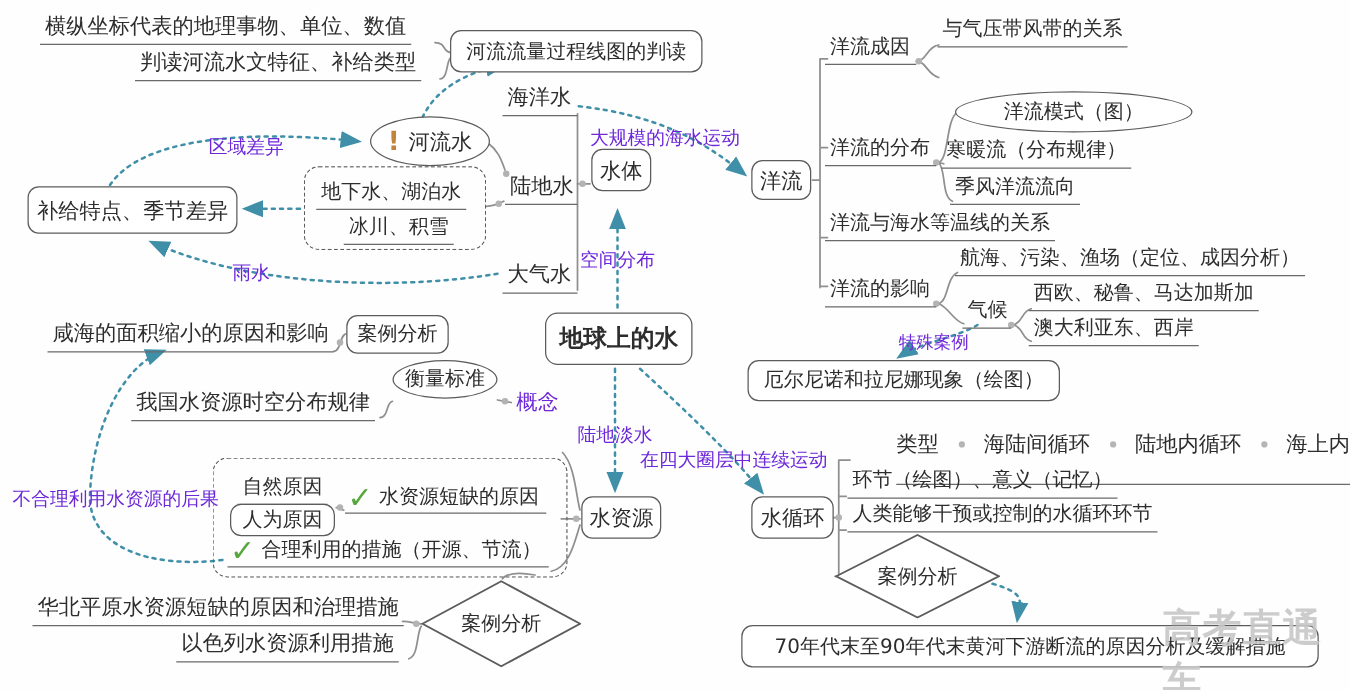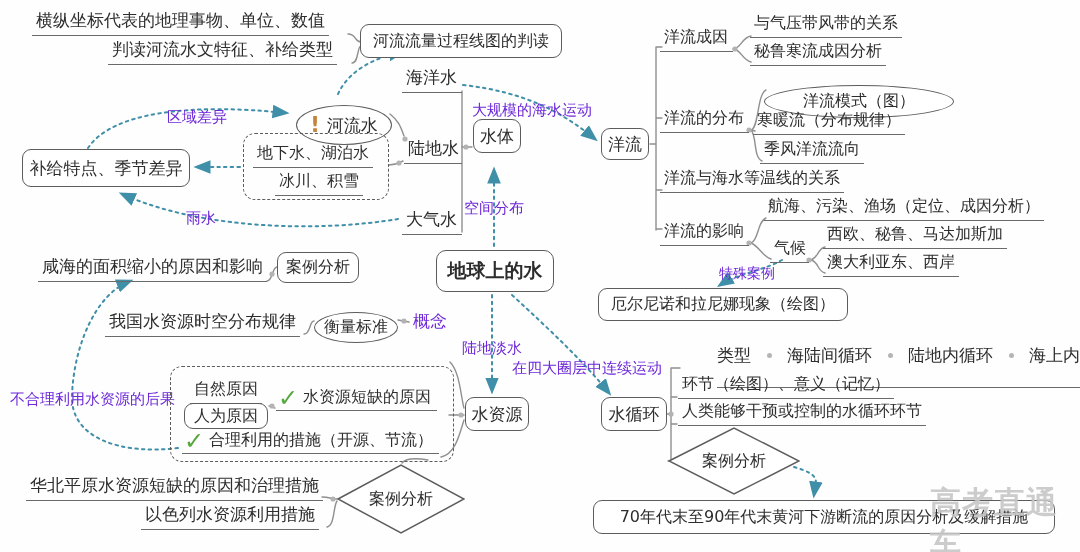--- a/index.html
+++ b/index.html
@@ -2,21 +2,21 @@
 <html><head>
 <meta charset="utf-8">
 <style>
   * { margin:0; padding:0; box-sizing:border-box; }
   body { font-family:"DejaVu Sans","Liberation Sans",sans-serif; background:#ffffff; }
   #canvas { position:relative; width:1080px; height:552px; background:#fefefe; overflow:hidden; color:#2d2d2d; }
   svg.layer { position:absolute; left:0; top:0; z-index:0; }
   .lbl { position:absolute; white-space:nowrap; font-size:15px; color:#6d28d9; z-index:1; }
   .u { position:absolute; white-space:nowrap; font-size:16px; border-bottom:1.6px solid #6a6a6a; padding:0 4px 3px 4px; color:#2d2d2d; z-index:1; }
   .bx { position:absolute; display:flex; align-items:center; justify-content:center; border:1.6px solid #5c5c5c; border-radius:9px; background:#fff; font-size:16px; white-space:nowrap; padding:0 6px; z-index:1; }
-  .el { position:absolute; display:flex; align-items:center; justify-content:center; border:1.6px solid #5c5c5c; border-radius:50%; background:#fff; font-size:16px; white-space:nowrap; z-index:1;margin-top:12px; }
+  .el { position:absolute; display:flex; align-items:center; justify-content:center; border:1.6px solid #5c5c5c; border-radius:50%; background:#fff; font-size:16px; white-space:nowrap; z-index:1; }
   .dashed { position:absolute; border:1.5px dashed #5c5c5c; border-radius:12px; z-index:1; }
   .f17 { font-size:17px; }
   .f14 { font-size:14px; }
   .central { font-size:19px; font-weight:bold; border-radius:10px; border-width:1.8px; }
   .chk-item { position:absolute; display:flex; align-items:flex-end; gap:5px; border-bottom:1.6px solid #6a6a6a; padding:0 6px 2px 2px; white-space:nowrap; font-size:16px; z-index:1; }
   .chk { color:#56a73d; font-weight:bold; font-size:24px; line-height:20px; }
   .excl { color:#c2833c; font-weight:bold; font-size:21px; margin-right:7px; }
   .diamond { position:absolute; z-index:1; }
   .diamond svg { position:absolute; left:0; top:0; width:100%; height:100%; }
   .dlabel { position:absolute; inset:0; display:flex; align-items:center; justify-content:center; font-size:16px; }
@@ -113,21 +113,20 @@
   <div class="lbl" style="left:462px;top:339px">陆地淡水</div>
   <div class="lbl" style="left:512px;top:359px">在四大圈层中连续运动</div>
   <div class="lbl f14" style="left:719px;top:265px">特殊案例</div>
   <div class="lbl" style="left:10px;top:390px">不合理利用水资源的后果</div>
 
   <div class="bx central" style="left:436px;top:250px;width:118px;height:42px">地球上的水</div>
 
   <div class="bx f17" style="left:601px;top:128px;width:48px;height:32px">洋流</div>
   <div class="u" style="left:660px;top:27px;width:73px">洋流成因</div>
   <div class="u" style="left:750px;top:13px">与气压带风带的关系</div>
-  <div class="u" style="left:750px;top:41px">秘鲁寒流成因分析</div>
   <div class="u" style="left:660px;top:108px;width:89px">洋流的分布</div>
   <div class="el" style="left:764px;top:73px;width:190px;height:33px">洋流模式（图）</div>
   <div class="u" style="left:753px;top:110px">寒暖流（分布规律）</div>
   <div class="u" style="left:760px;top:139px">季风洋流流向</div>
   <div class="u" style="left:660px;top:168px">洋流与海水等温线的关系</div>
   <div class="u" style="left:660px;top:221px;width:89px">洋流的影响</div>
   <div class="u" style="left:764px;top:196px">航海、污染、渔场（定位、成因分析）</div>
   <div class="u" style="left:770px;top:238px;width:39px">气候</div>
   <div class="u" style="left:823px;top:224px">西欧、秘鲁、马达加斯加</div>
   <div class="u" style="left:823px;top:252px">澳大利亚东、西岸</div>
@@ -150,21 +149,21 @@
         <polygon points="1,34 66,1 131,34 66,67" fill="#ffffff" stroke="#5c5c5c" stroke-width="1.5"></polygon>
       </svg>
     <div class="dlabel">案例分析</div>
   </div>
   <div class="bx" style="left:593px;top:500px;width:462px;height:34px">70年代末至90年代末黄河下游断流的原因分析及缓解措施</div>
 
   <div class="bx f17" style="left:465px;top:397px;width:64px;height:34px">水资源</div>
   <div class="u f17" style="left:38px;top:255px">咸海的面积缩小的原因和影响</div>
   <div class="bx" style="left:277px;top:252px;width:82px;height:31px">案例分析</div>
   <div class="u f17" style="left:105px;top:310px">我国水资源时空分布规律</div>
-  <div class="el" style="left:314px;top:300px;width:84px;height:31px">衡量标准</div>
+  <div class="el" style="left:314px;top:288px;width:84px;height:31px">衡量标准</div>
   <div class="lbl f17" style="left:413px;top:310px">概念</div>
   <div class="dashed" style="left:170px;top:366px;width:284px;height:96px"></div>
   <div class="u" style="left:190px;top:379px">自然原因</div>
   <div class="bx" style="left:184px;top:403px;width:84px;height:26px">人为原因</div>
   <div class="chk-item" style="left:276px;top:387px">
     <span class="chk">✓</span>
     <span>水资源短缺的原因</span>
   </div>
   <div class="chk-item" style="left:182px;top:430px">
     <span class="chk">✓</span>

